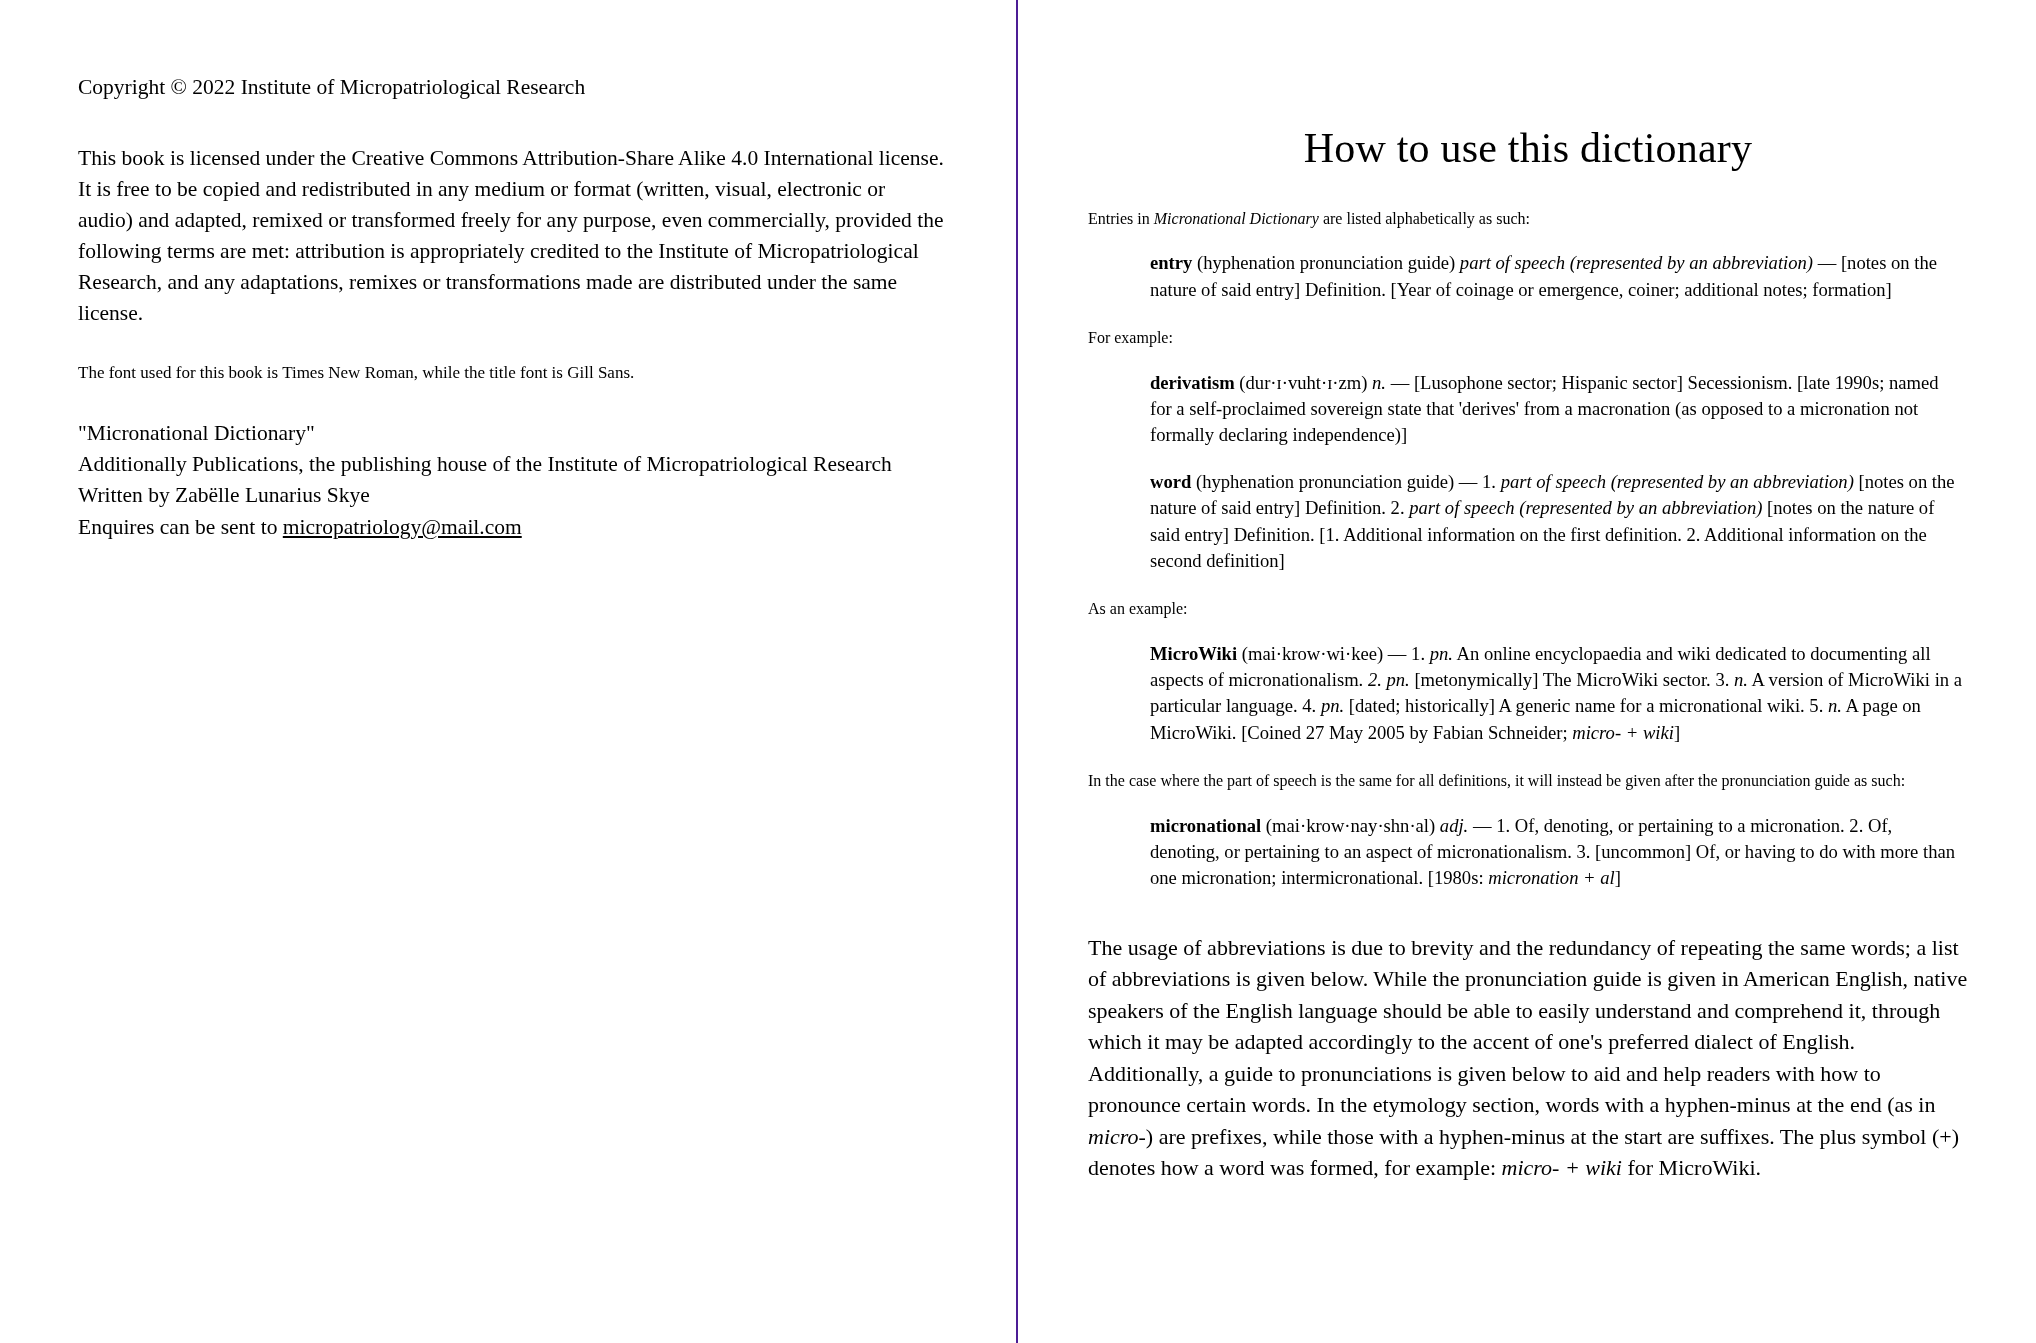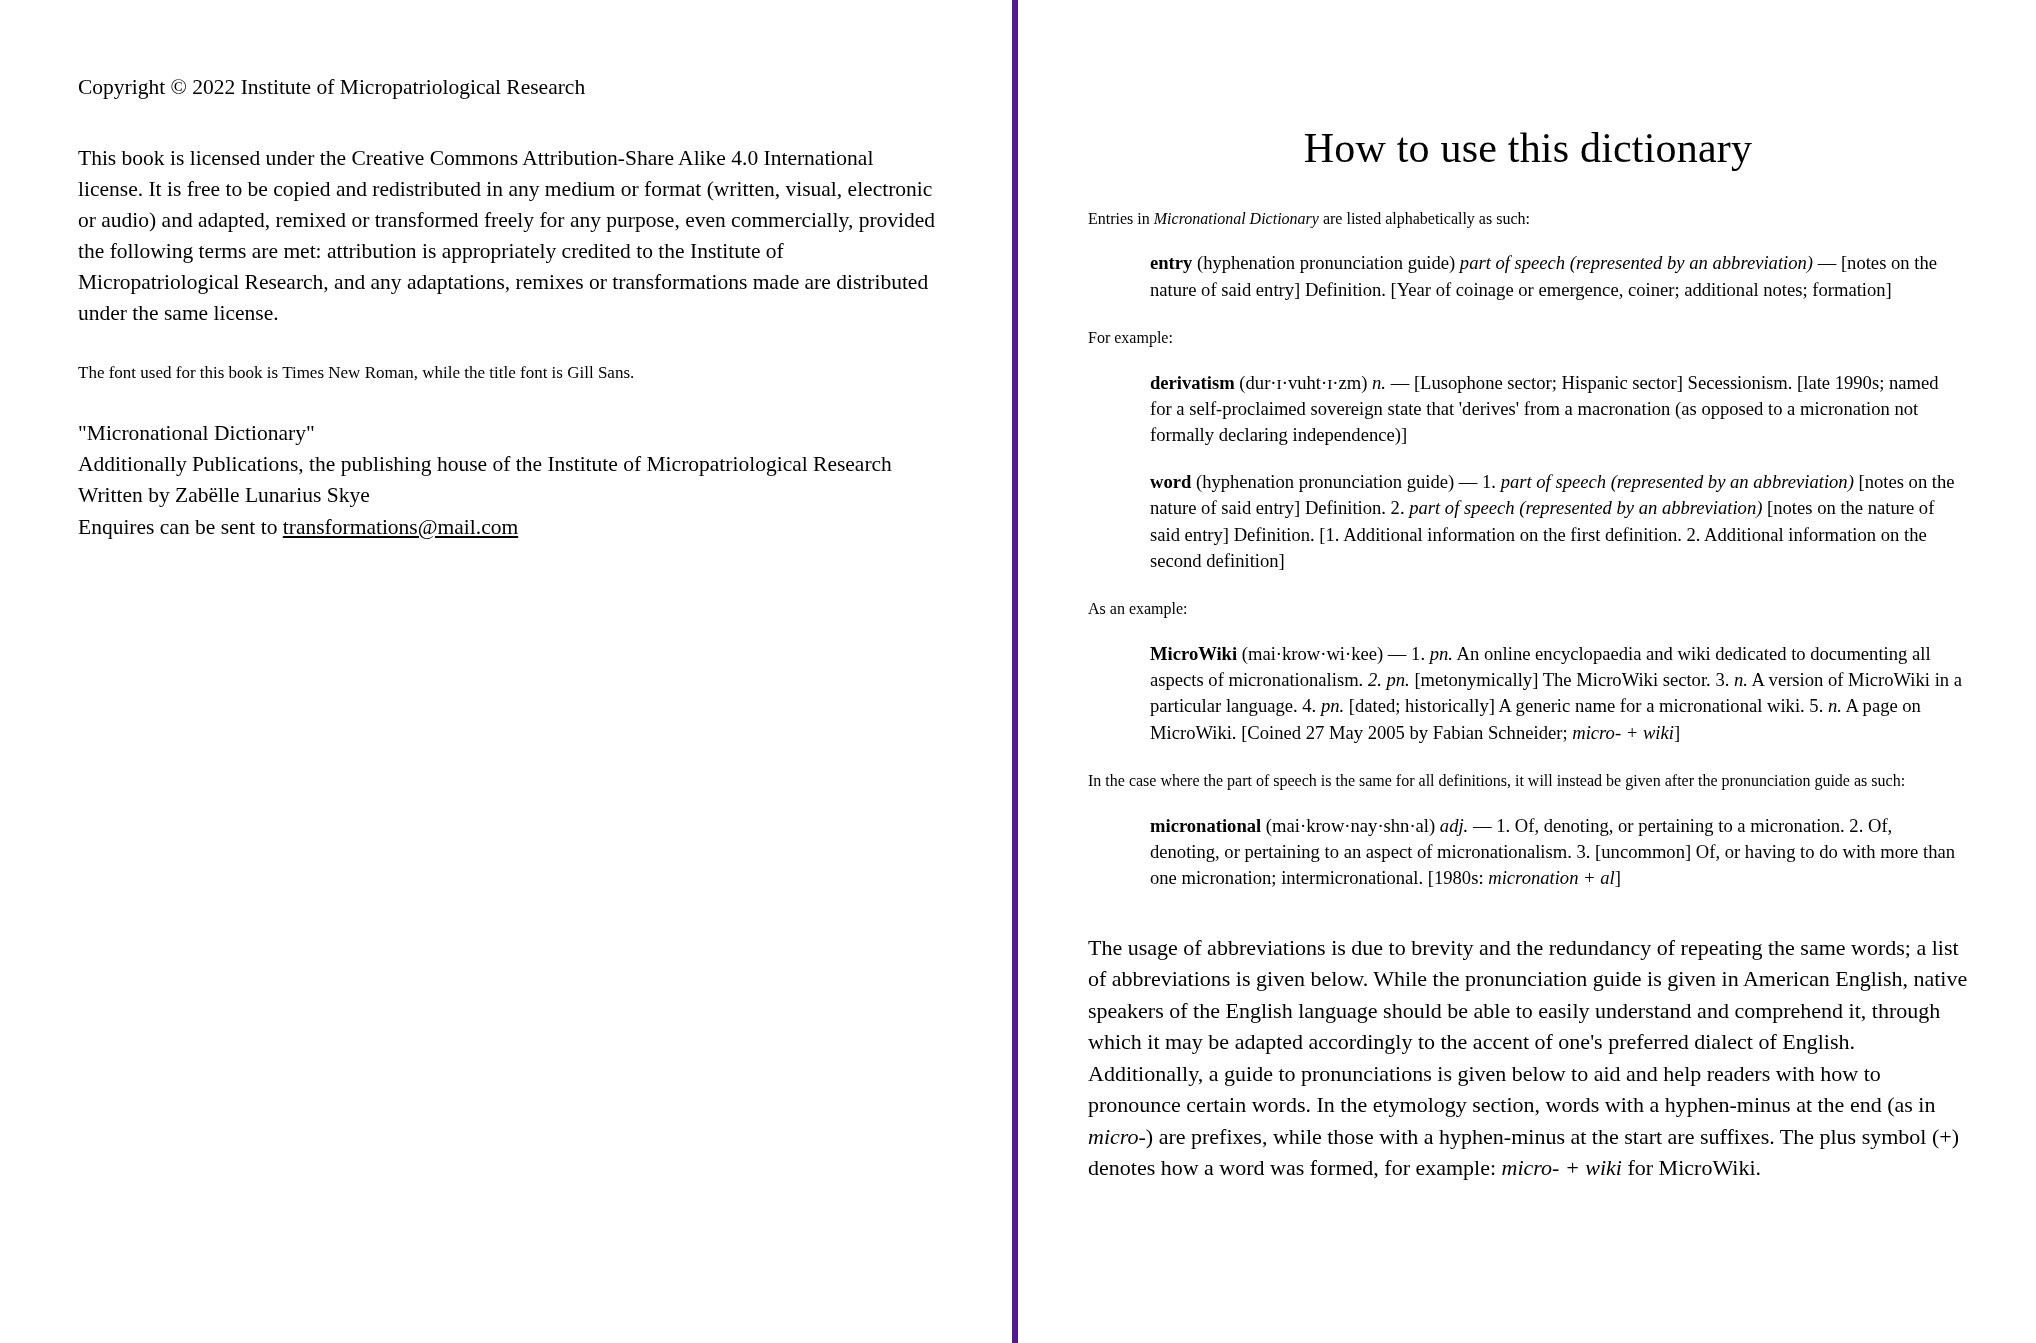--- a/index.html
+++ b/index.html
@@ -21,21 +21,21 @@
     box-sizing: border-box;
   }
   .page {
     position: relative;
     box-sizing: border-box;
     background: #ffffff;
     height: 1343px;
   }
   .page-left {
     width: 1018px;
-    border-right: 6px solid #4c1d95;
+    border-right: 2px solid #4c1d95;
     padding: 58px 72px 0 78px;
   }
   .page-right {
     width: 1018px;
     padding: 58px 68px 0 70px;
     margin-top: 36px;
   }
   
   .copyright-line {
     font-size: 21.5px;
@@ -106,21 +106,21 @@
     <p class="copyright-line">Copyright © 2022 Institute of Micropatriological Research</p>
 
     <p class="license-block">This book is licensed under the Creative Commons Attribution-Share Alike 4.0 International license. It is free to be copied and redistributed in any medium or format (written, visual, electronic or audio) and adapted, remixed or transformed freely for any purpose, even commercially, provided the following terms are met: attribution is appropriately credited to the Institute of Micropatriological Research, and any adaptations, remixes or transformations made are distributed under the same license.</p>
 
     <p class="font-note">The font used for this book is Times New Roman, while the title font is Gill Sans.</p>
 
     <div class="imprint-block">
       <div>"Micronational Dictionary"</div>
       <div>Additionally Publications, the publishing house of the Institute of Micropatriological Research</div>
       <div>Written by Zabëlle Lunarius Skye</div>
-      <div><span>Enquires can be sent to </span><a class="email-link" href="#">transformations@mail.com</a></div>
+      <div><span>Enquires can be sent to </span><a class="email-link" href="#">micropatriology@mail.com</a></div>
     </div>
 
   </div>
 
   <div class="page page-right">
 
     <h1 class="page-title">How to use this dictionary</h1>
 
     <p class="body-para"><span>Entries in </span><i>Micronational Dictionary</i><span> are listed alphabetically as such:</span></p>
 

